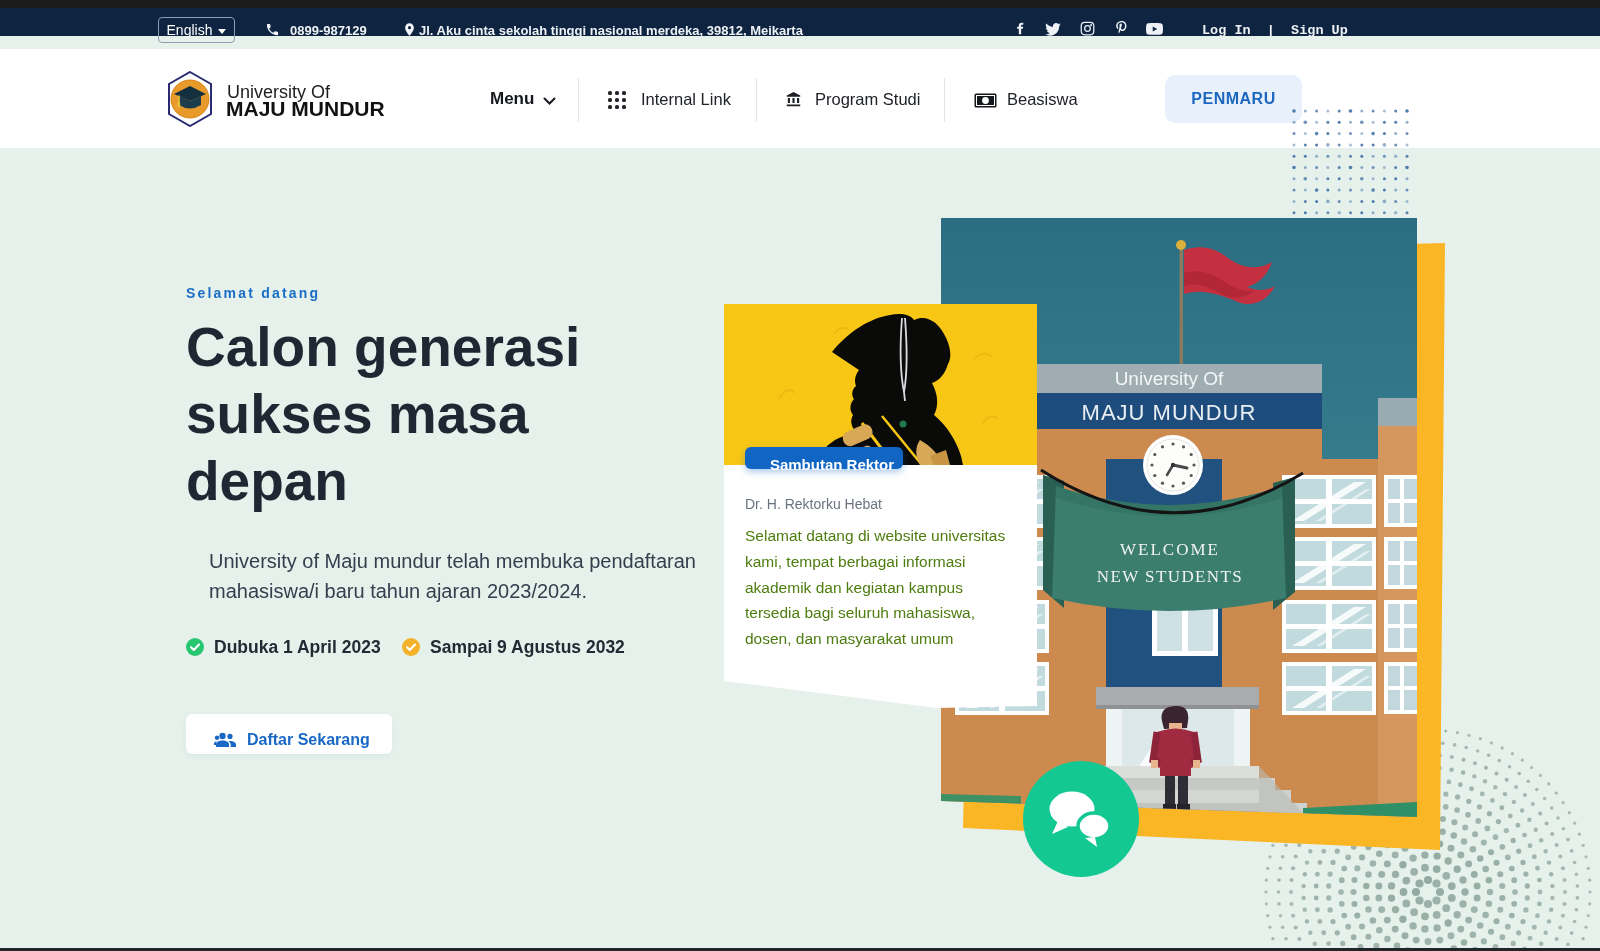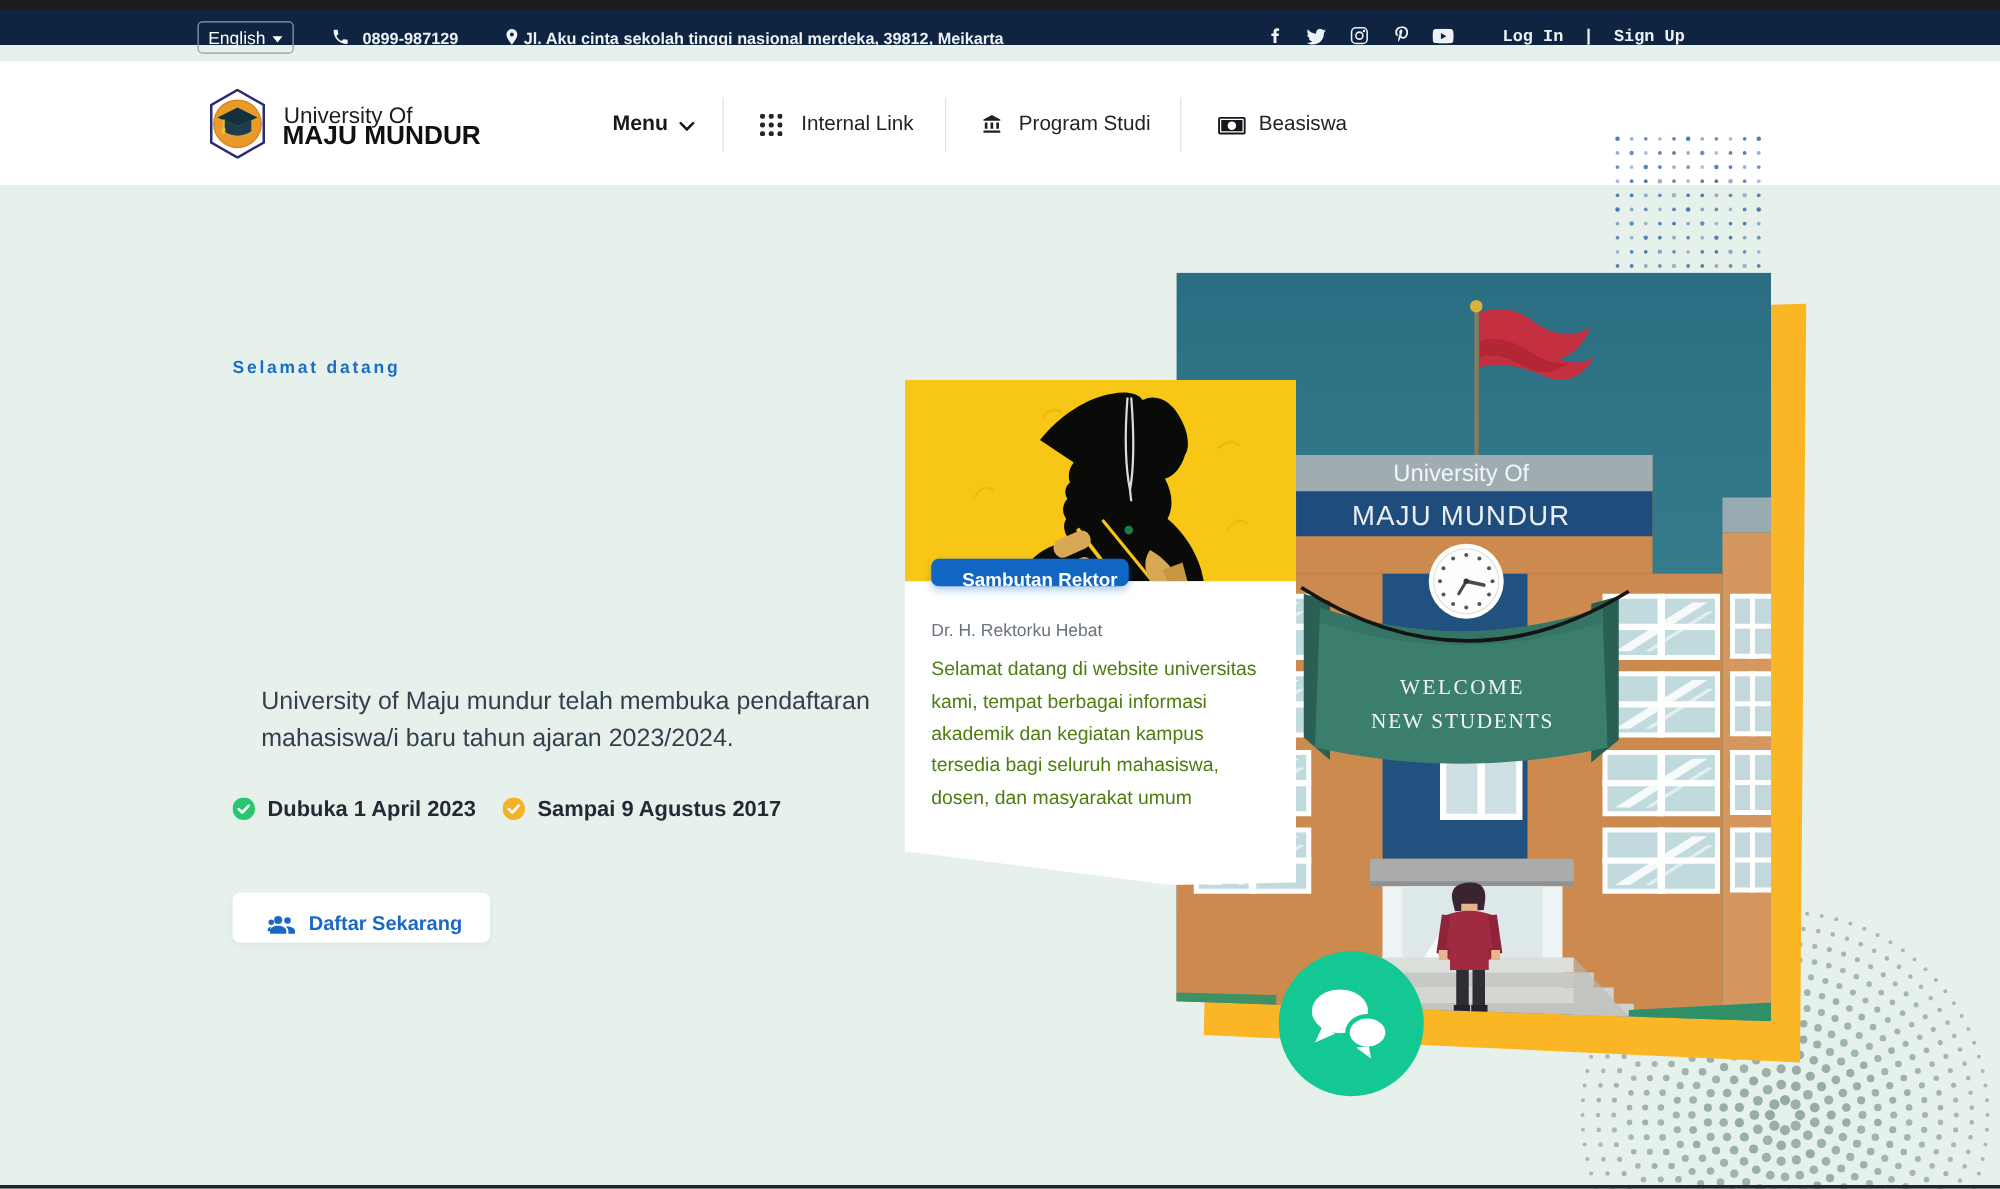--- a/index.html
+++ b/index.html
@@ -701,20 +701,21 @@
         <rect x="0.5" y="0.5" width="22" height="14" rx="1.5" fill="#14171b"></rect>
         <rect x="2.5" y="2.5" width="18" height="10" fill="none" stroke="#fff" stroke-width="1"></rect>
         <circle cx="11.5" cy="7.5" r="3.4" fill="#fff"></circle>
       </svg>
     <div class="abs navdiv" style="left:578px;"></div>
     <div class="abs navitem" style="left:641px;">Internal Link</div>
     <div class="abs navdiv" style="left:756px;"></div>
     <div class="abs navitem" style="left:815px;">Program Studi</div>
     <div class="abs navdiv" style="left:944px;"></div>
     <div class="abs navitem" style="left:1007px;">Beasiswa</div>
+    <div class="abs" id="penmaru">PENMARU</div>
   </div>
   <svg class="abs" style="left:1288px;top:105px;" width="126" height="116" viewBox="0 0 126 116">
       <g fill="#3d6ea6">
         <circle cx="6.0" cy="6.0" r="1.8" opacity="0.9"></circle>
         <circle cx="17.3" cy="6.0" r="1.5" opacity="0.55"></circle>
         <circle cx="28.6" cy="6.0" r="1.5" opacity="0.75"></circle>
         <circle cx="39.9" cy="6.0" r="1.5" opacity="0.45"></circle>
         <circle cx="51.2" cy="6.0" r="1.5" opacity="0.85"></circle>
         <circle cx="62.5" cy="6.0" r="1.8" opacity="0.9"></circle>
         <circle cx="73.8" cy="6.0" r="1.5" opacity="0.55"></circle>
@@ -817,31 +818,32 @@
         <circle cx="51.2" cy="107.7" r="1.8" opacity="0.45"></circle>
         <circle cx="62.5" cy="107.7" r="1.5" opacity="0.85"></circle>
         <circle cx="73.8" cy="107.7" r="1.5" opacity="0.9"></circle>
         <circle cx="85.1" cy="107.7" r="1.5" opacity="0.55"></circle>
         <circle cx="96.4" cy="107.7" r="1.5" opacity="0.75"></circle>
         <circle cx="107.7" cy="107.7" r="1.8" opacity="0.45"></circle>
         <circle cx="119.0" cy="107.7" r="1.5" opacity="0.85"></circle>
       </g>
     </svg>
   <div class="abs" id="selamat">Selamat datang</div>
+  <h1>Calon generasi<br>sukses masa<br>depan</h1>
   <div class="abs" id="herop">University of Maju mundur telah membuka pendaftaran<br>mahasiswa/i baru tahun ajaran 2023/2024.</div>
   <svg class="abs chk" style="left:186px;" width="18" height="18" viewBox="0 0 18 18">
       <circle cx="9" cy="9" r="9" fill="#28c76f"></circle>
       <path d="M5 9.3 L7.8 12 L13 6.5" fill="none" stroke="#fff" stroke-width="2.1" stroke-linecap="round" stroke-linejoin="round"></path>
     </svg>
     <svg class="abs chk" style="left:402px;" width="18" height="18" viewBox="0 0 18 18">
       <circle cx="9" cy="9" r="9" fill="#f3b229"></circle>
       <path d="M5 9.3 L7.8 12 L13 6.5" fill="none" stroke="#fff" stroke-width="2.1" stroke-linecap="round" stroke-linejoin="round"></path>
     </svg>
   <div class="abs chklbl" style="left:214px;">Dubuka 1 April 2023</div>
-  <div class="abs chklbl" style="left:430px;">Sampai 9 Agustus 2017</div>
+  <div class="abs chklbl" style="left:430px;">Sampai 9 Agustus 2032</div>
   <div class="abs" id="daftar">
       <svg class="abs" style="left:28px;top:17px;" width="24" height="18" viewBox="0 0 24 18" fill="#1a68c6">
         <circle cx="8.5" cy="5" r="3.2"></circle>
         <circle cx="16" cy="5.4" r="2.6"></circle>
         <path d="M8.5 9.5c-3.1 0-6.5 1.5-6.5 3.6V16h13v-2.9c0-2.1-3.4-3.6-6.5-3.6z"></path>
         <path d="M16 10.1c-.5 0-1 .05-1.5.15 1.3.9 2.2 2.1 2.2 3.4V16H22v-2.5c0-1.9-3.2-3.4-6-3.4z"></path>
         <circle cx="3" cy="6.8" r="2.2"></circle>
         <path d="M3.2 10.3c-1.6.2-3.2 1-3.2 2.1V14h2V12.6c0-.9.4-1.6 1.2-2.3z"></path>
       </svg>
       <span>Daftar Sekarang</span>

